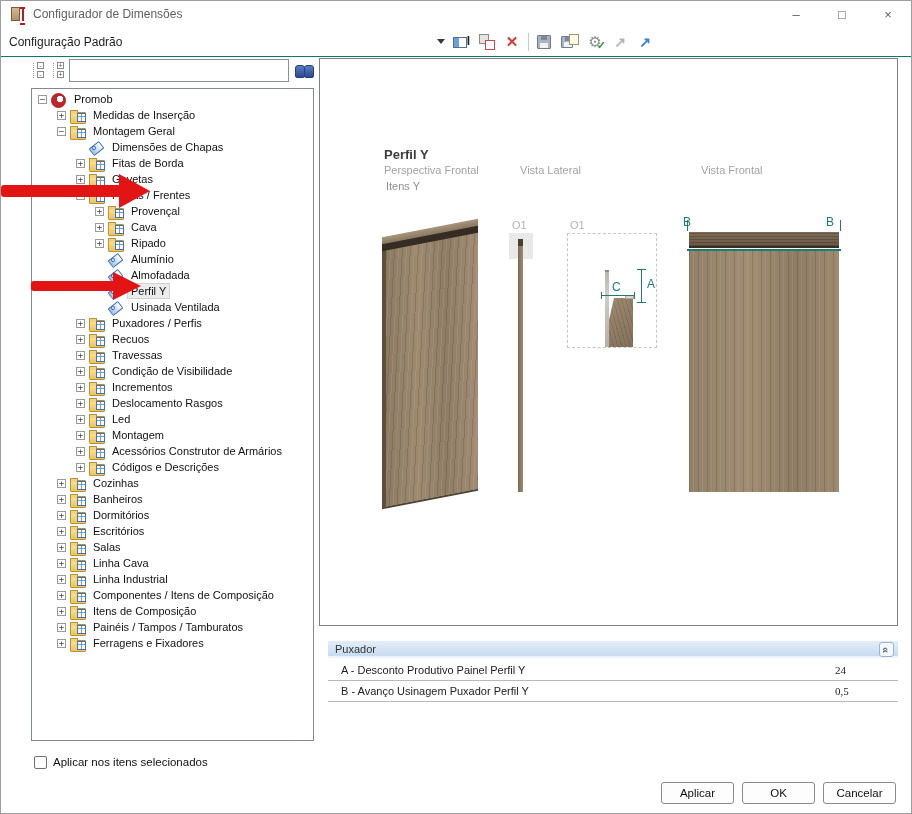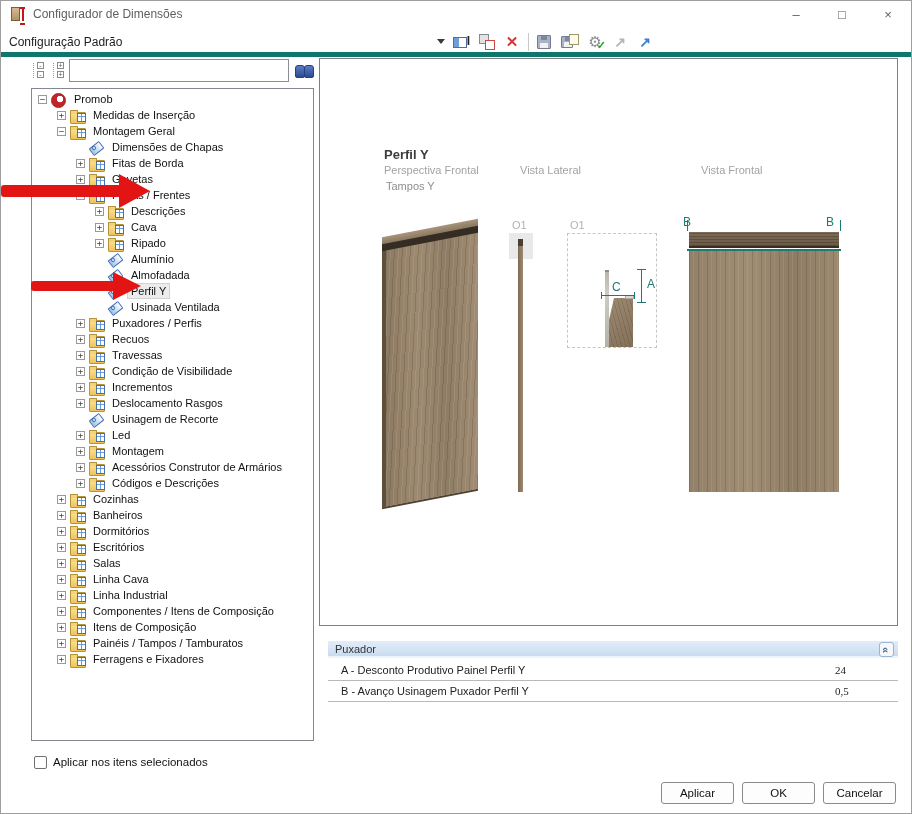--- a/index.html
+++ b/index.html
@@ -16,21 +16,21 @@
   .app-icon .dim::before { content: ""; position: absolute; left: 2px; top: 0; width: 1.5px; height: 14px; background: #c01818; }
   .app-icon .dim::after  { content: ""; position: absolute; left: 0; top: 0; width: 100%; height: 100%;
                     border-top: 2px solid #c01818; border-bottom: 2px solid #c01818; }
   .title-text { position: absolute; left: 32px; top: 6px; font-size: 12px; color: #5f5f5f; }
   .win-controls { position: absolute; right: 0; top: 0; height: 26px; display: flex; }
   .win-btn { width: 46px; height: 26px; display: flex; align-items: center; justify-content: center;
              color: #606060; font-size: 13px; cursor: default; }
 
   
   .toolbar { position: absolute; left: 0; top: 26px; width: 100%; height: 30px; background: #fff;
-             border-bottom: 5px solid #0f766e; }
+             border-bottom: 1px solid #0f766e; }
   .config-name { position: absolute; left: 8px; top: 8px; font-size: 12px; color: #1d1d1d; }
   .dd-arrow { position: absolute; left: 436px; top: 12px; width: 0; height: 0;
               border-left: 4px solid transparent; border-right: 4px solid transparent; border-top: 5px solid #3a3a3a; }
   .tb-icons { position: absolute; left: 452px; top: 4px; display: flex; align-items: center; gap: 7px; height: 22px; }
   .tbi { width: 18px; height: 18px; position: relative; display: inline-block; }
   .tbi-rename::before { content: ""; position: absolute; left: 0; top: 4px; width: 12px; height: 9px;
               background: linear-gradient(90deg,#6f9fd8 45%,#fff 45%); border: 1px solid #4f6f9f; }
   .tbi-rename::after { content: "I"; position: absolute; right: 1px; top: 1px; font-size: 12px; color: #222; font-weight: bold; }
   .tbi-copy::before { content: ""; position: absolute; left: 1px; top: 1px; width: 8px; height: 8px;
               background: #e3e3e3; border: 1px solid #8a8a8a; }
@@ -284,21 +284,21 @@
         <span class="ticon folder">
           <span class="grid"></span>
         </span>
         <span class="tlabel">Portas / Frentes</span>
       </div>
       <div class="tree-row" style="padding-left: 63px;">
         <span class="expander">+</span>
         <span class="ticon folder">
           <span class="grid"></span>
         </span>
-        <span class="tlabel">Descrições</span>
+        <span class="tlabel">Provençal</span>
       </div>
       <div class="tree-row" style="padding-left: 63px;">
         <span class="expander">+</span>
         <span class="ticon folder">
           <span class="grid"></span>
         </span>
         <span class="tlabel">Cava</span>
       </div>
       <div class="tree-row" style="padding-left: 63px;">
         <span class="expander">+</span>
@@ -361,25 +361,20 @@
           <span class="grid"></span>
         </span>
         <span class="tlabel">Incrementos</span>
       </div>
       <div class="tree-row" style="padding-left: 44px;">
         <span class="expander">+</span>
         <span class="ticon folder">
           <span class="grid"></span>
         </span>
         <span class="tlabel">Deslocamento Rasgos</span>
-      </div>
-      <div class="tree-row" style="padding-left: 44px;">
-        <span class="expander-spacer"></span>
-        <span class="ticon tag"></span>
-        <span class="tlabel">Usinagem de Recorte</span>
       </div>
       <div class="tree-row" style="padding-left: 44px;">
         <span class="expander">+</span>
         <span class="ticon folder">
           <span class="grid"></span>
         </span>
         <span class="tlabel">Led</span>
       </div>
       <div class="tree-row" style="padding-left: 44px;">
         <span class="expander">+</span>
@@ -488,21 +483,21 @@
   <div class="red-arrow arrow-2">
       <span class="shaft"></span>
       <span class="head"></span>
     </div>
 
   <div class="preview">
     <span class="pv-title">Perfil Y</span>
     <span class="pv-sub" style="left:64px; top:105px">Perspectiva Frontal</span>
     <span class="pv-sub" style="left:200px; top:105px">Vista Lateral</span>
     <span class="pv-sub" style="left:381px; top:105px">Vista Frontal</span>
-    <span class="pv-item">Tampos Y</span>
+    <span class="pv-item">Itens Y</span>
 
     <div class="psp">
       <span class="back"></span>
         <span class="strip"></span>
         <span class="main"></span>
     </div>
 
     <span class="o1" style="left:192px; top:160px">O1</span>
     <span class="side-hl"></span>
     <span class="side-strip"></span>

